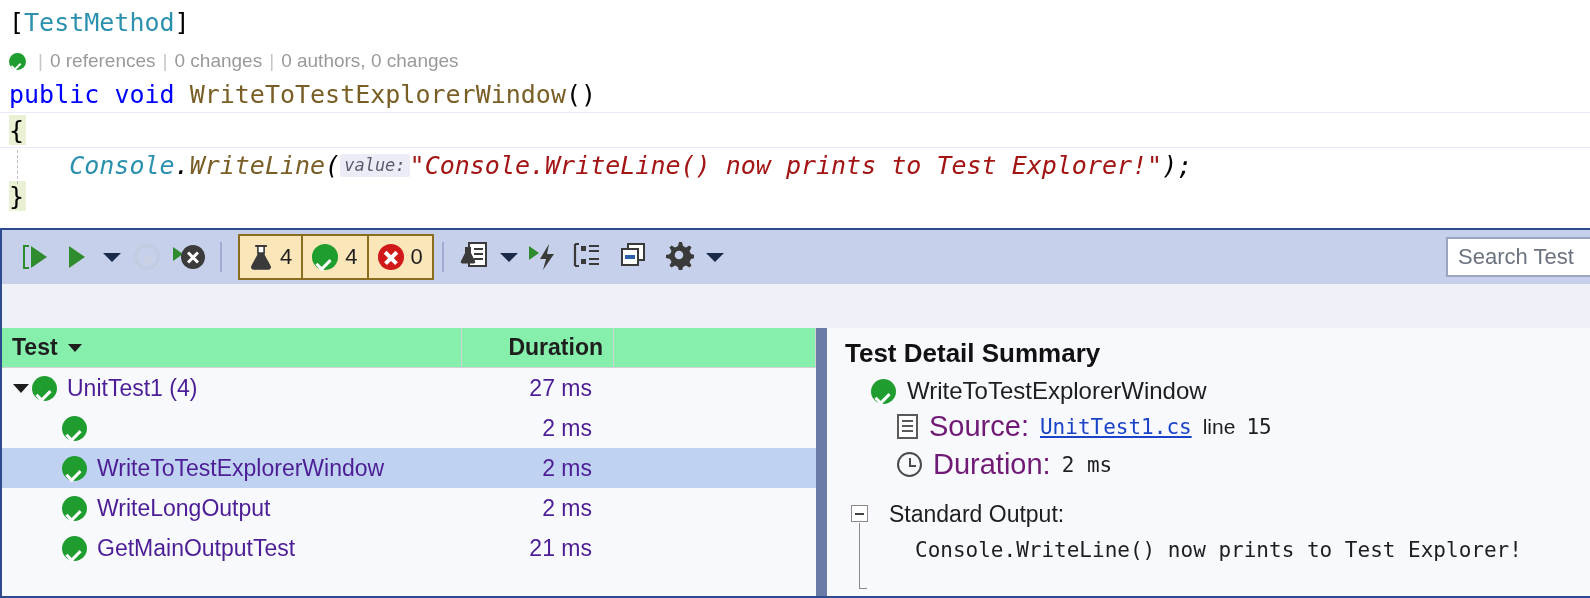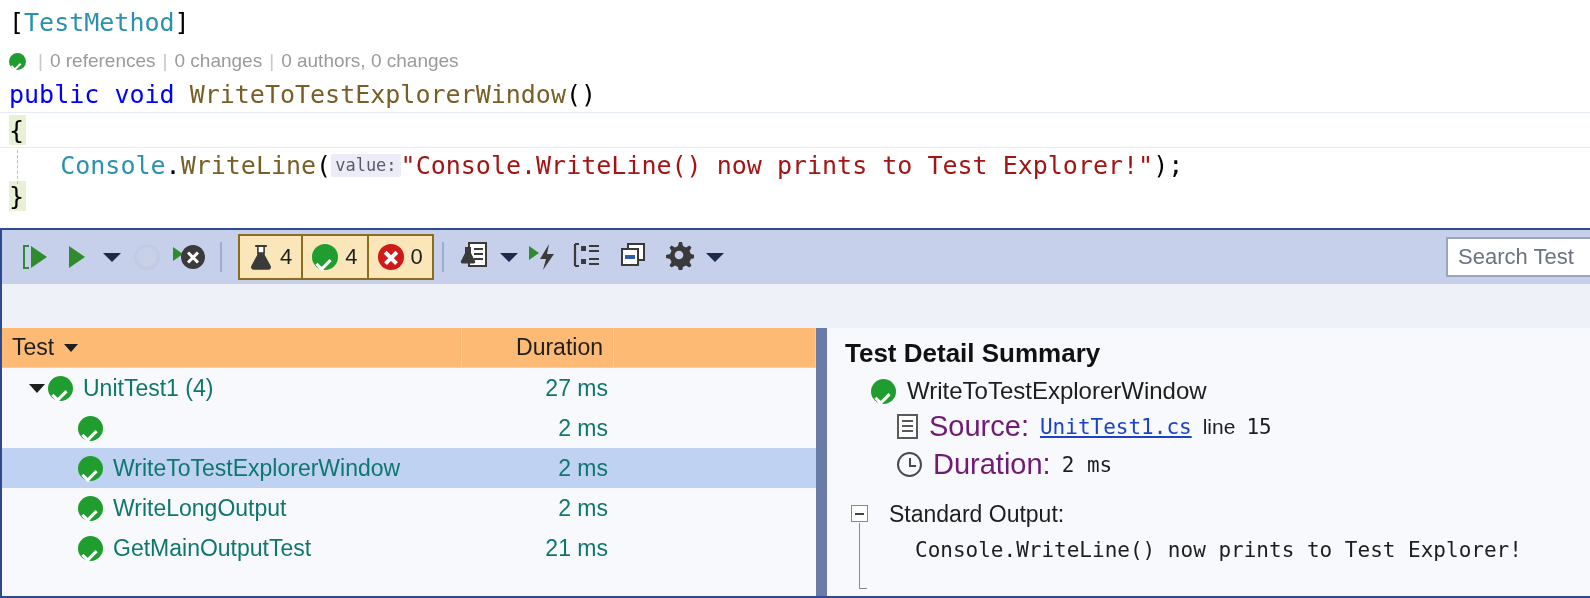--- a/index.html
+++ b/index.html
@@ -60,21 +60,21 @@
     position:absolute; left:0; top:112px; width:1590px; height:36px;
     border-top:1px solid #e6ebf5; border-bottom:1px solid #e6ebf5;
     background:#ffffff;
   }
   .brace-hl {
     position:absolute; background:#e8f1d4;
   }
   .brace-open { left:9px; top:115px; width:17px; height:30px; }
   .brace-close{ left:9px; top:181px; width:17px; height:30px; }
   .open-brace-line { top:114px; left:9px; }
-  .body-line { top:148px; left:0; }
+  .body-line { top:148px; left:9px;font-style:italic; }
   .close-brace-line { top:180px; left:9px; }
 
   .indent-guide {
     position:absolute; left:17px; top:150px; width:1px; height:34px;
     border-left:1px dashed #bdbdbd;
   }
 
   .value-hint {
     background:#ececf6; color:#5a5a6e;
     font-family:"DejaVu Sans Mono", monospace;
@@ -197,39 +197,39 @@
   
   .tw-body {
     position:absolute; left:0; top:98px; right:0; bottom:0;
     display:flex;
   }
   .left-pane {
     width:814px; background:#f8f9fd;
     display:flex; flex-direction:column; overflow:hidden;
   }
   .col-head {
-    display:flex; height:40px; background:#fdba74;
+    display:flex; height:40px; background:#86efac;
     border-bottom:1px solid #d3d3d3;
-    font-size:23px; color:#1e1e1e; align-items:center;
+    font-size:23px; color:#1e1e1e; align-items:center;font-weight:bold;
   }
   .col-head .ch {
     height:40px; display:flex; align-items:center; padding:0 10px;
     border-right:1px solid #d3d3d3;
   }
   .ch-test { width:460px; gap:10px; }
   .ch-dur  { width:152px;justify-content:flex-end; }
   .ch-last { flex:1; border-right:none; }
   .sort-caret {
     width:0;height:0;border-left:7px solid transparent;border-right:7px solid transparent;
     border-top:8px solid #1e1e1e;
   }
   .rows { flex:1; background:#f8f9fd; }
   .row {
     display:flex; align-items:center; height:40px;
-    font-size:23px; color:#0f766e;padding-left:16px;
+    font-size:23px; color:#4c1d95;
   }
   .row.selected { background:#bfd2f2; }
   .row .name-cell { width:460px; display:flex; align-items:center; }
   .row .dur-cell  { width:152px; text-align:right; padding-right:22px;
                     display:block; font-size:23px; }
   .expander {
     width:22px; display:flex; align-items:center; justify-content:center;
     margin-left:8px;
   }
   .exp-tri {

